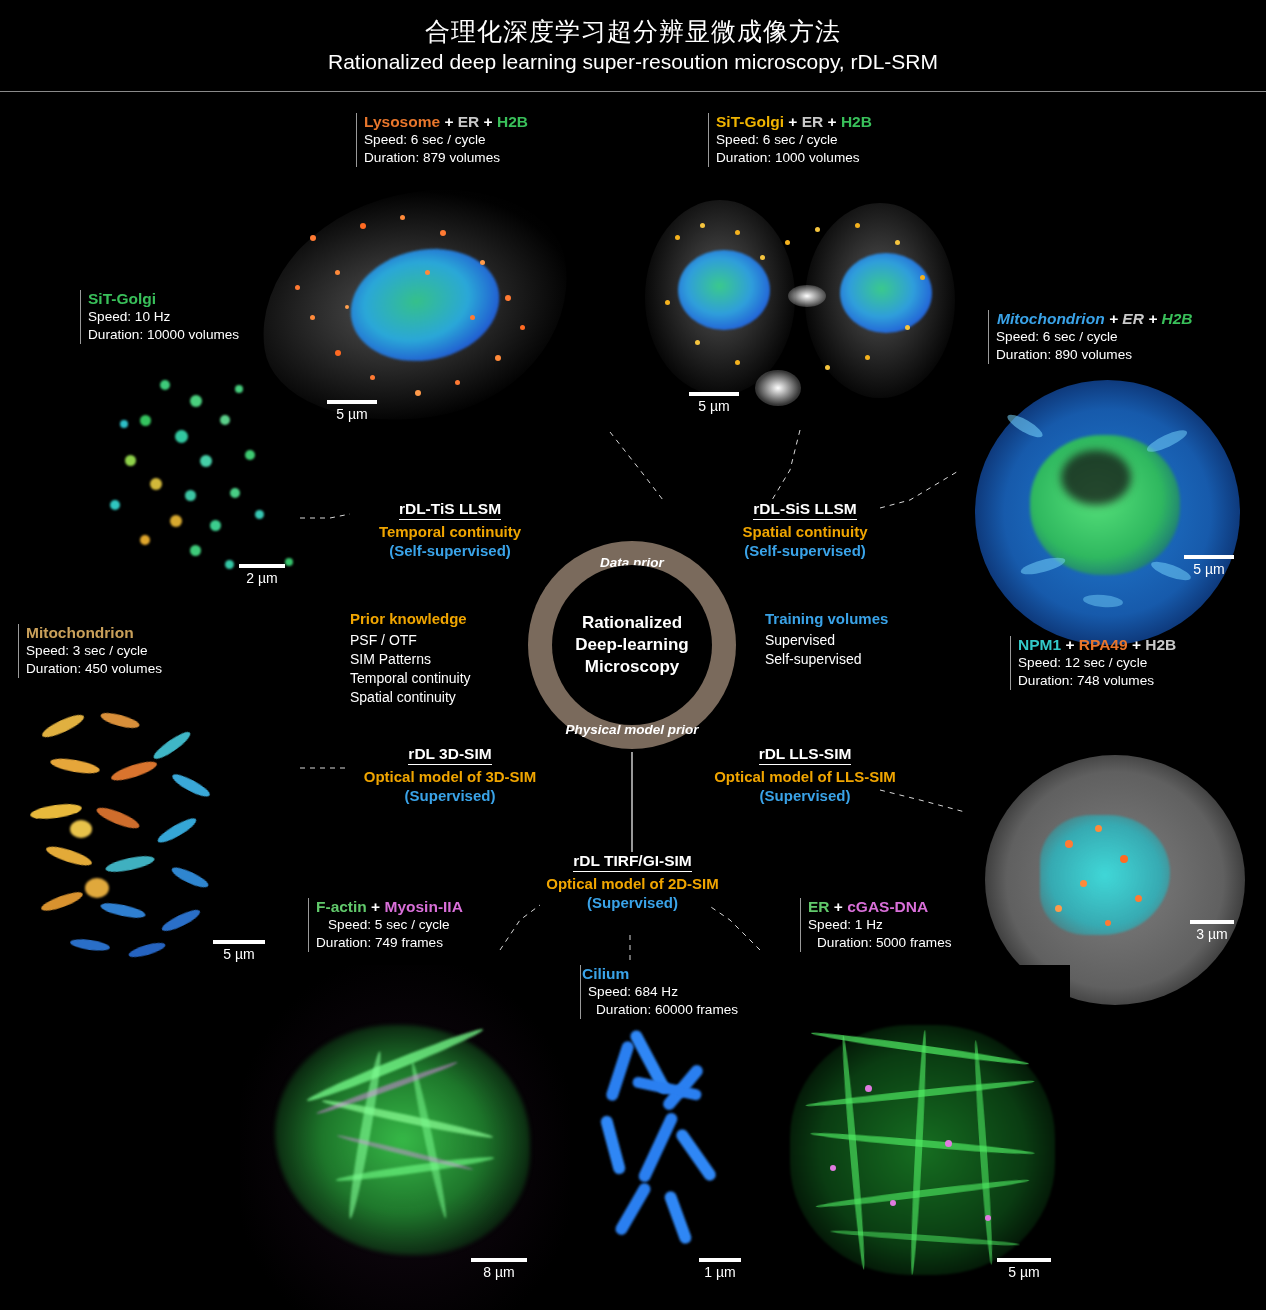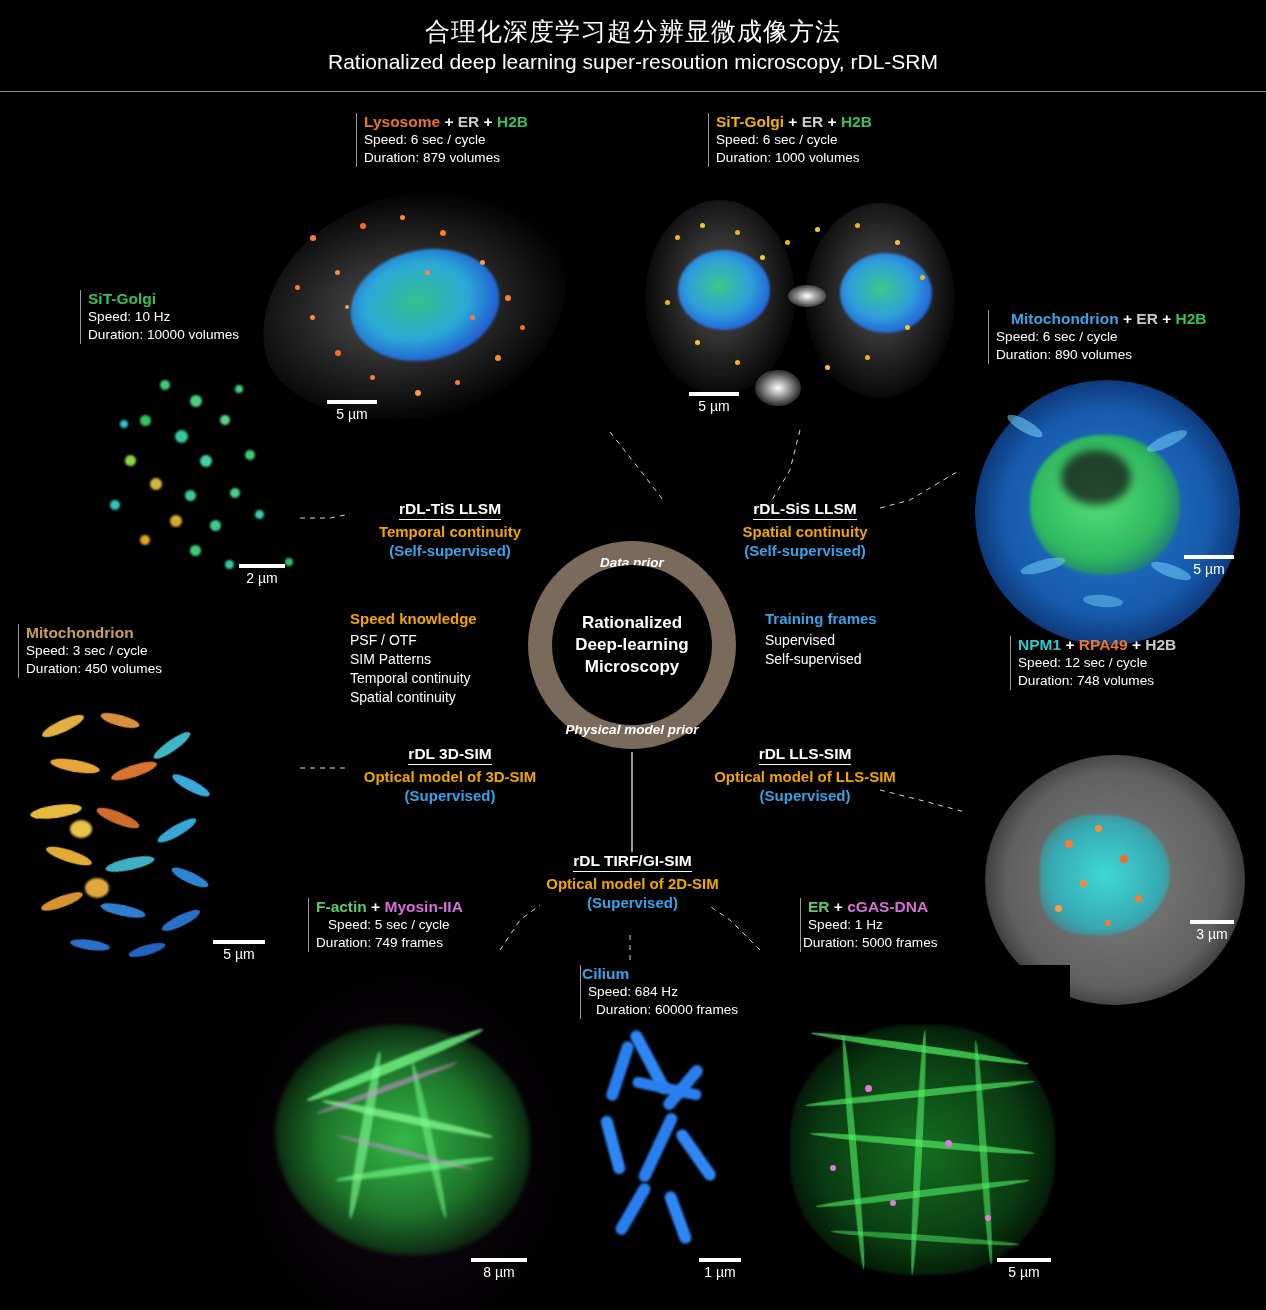--- a/index.html
+++ b/index.html
@@ -157,31 +157,31 @@
     <div class="branch-sub2" style="margin-top:2px;">(Supervised)</div>
   </div>
 
   <div class="abs" style="left:520px;top:852px;text-align:center;width:225px;">
     <div class="branch-title"><span class="ul">rDL TIRF/GI-SIM</span></div>
     <div class="branch-sub1" style="margin-top:5px;">Optical model of 2D-SIM</div>
     <div class="branch-sub2" style="margin-top:2px;">(Supervised)</div>
   </div>
 
   <div class="abs" style="left:350px;top:610px;">
-    <div class="kb-title">Speed knowledge</div>
+    <div class="kb-title">Prior knowledge</div>
     <div class="kb-list" style="margin-top:4px;">
       <div>PSF / OTF</div>
       <div>SIM Patterns</div>
       <div>Temporal continuity</div>
       <div>Spatial continuity</div>
     </div>
   </div>
 
   <div class="abs" style="left:765px;top:610px;">
-    <div class="ts-title">Training frames</div>
+    <div class="ts-title">Training volumes</div>
     <div class="ts-list" style="margin-top:4px;">
       <div>Supervised</div>
       <div>Self-supervised</div>
     </div>
   </div>
 
   <div class="cellA">
     <div class="body"></div>
     <div class="nucA"></div>
     <div class="dot" style="left:70px;top:60px;width:6px;height:6px;background:#ff7a33;"></div>
@@ -253,21 +253,21 @@
   <div class="cellC">
     <div class="core"></div>
     <div class="dark"></div>
     <div class="seg" style="left:30px;top:40px;width:40px;height:12px;background:rgba(120,215,255,.55);transform:rotate(30deg);"></div>
     <div class="seg" style="left:170px;top:55px;width:44px;height:12px;background:rgba(120,215,255,.5);transform:rotate(-25deg);"></div>
     <div class="seg" style="left:45px;top:180px;width:46px;height:12px;background:rgba(120,215,255,.5);transform:rotate(-15deg);"></div>
     <div class="seg" style="left:175px;top:185px;width:42px;height:12px;background:rgba(120,215,255,.5);transform:rotate(20deg);"></div>
     <div class="seg" style="left:108px;top:215px;width:40px;height:12px;background:rgba(120,215,255,.45);transform:rotate(5deg);"></div>
   </div>
   <div class="abs" style="left:988px;top:310px;">
-    <div class="ttl bar-l" style="padding-left:22px;">
+    <div class="ttl bar-l" style="padding-left:8px;font-style:italic;">
       <span class="c-blu">Mitochondrion</span><span class="plus"> + </span><span class="c-gry">ER</span><span class="plus"> + </span><span class="c-grn">H2B</span>
     </div>
     <div class="meta bar-l" style="padding-left:7px;">Speed: 6 sec / cycle</div>
     <div class="meta bar-l" style="padding-left:7px;">Duration: 890 volumes</div>
   </div>
   <div class="scalebar" style="left:1175px;top:555px;width:68px;">
     <div class="bar" style="width:50px;"></div>
     <div>5 µm</div>
   </div>
 
@@ -422,20 +422,20 @@
     <div class="dot" style="left:175px;top:175px;width:7px;height:7px;background:#e07ae0;"></div>
     <div class="dot" style="left:120px;top:235px;width:6px;height:6px;background:#e07ae0;"></div>
     <div class="dot" style="left:215px;top:250px;width:6px;height:6px;background:#e07ae0;"></div>
     <div class="dot" style="left:60px;top:200px;width:6px;height:6px;background:#e07ae0;"></div>
   </div>
   <div class="abs" style="left:800px;top:898px;">
     <div class="ttl bar-l" style="padding-left:7px;">
       <span class="c-lgr">ER</span><span class="plus"> + </span><span class="c-mag">cGAS-DNA</span>
     </div>
     <div class="meta bar-l" style="padding-left:7px;">Speed: 1 Hz</div>
-    <div class="meta bar-l" style="padding-left:2px;">Duration: 5000 frames</div>
+    <div class="meta bar-l" style="padding-left:16px;">Duration: 5000 frames</div>
   </div>
   <div class="scalebar" style="left:990px;top:1258px;width:68px;">
     <div class="bar" style="width:54px;"></div>
     <div>5 µm</div>
   </div>
 
 </div>
 
 </body></html>

